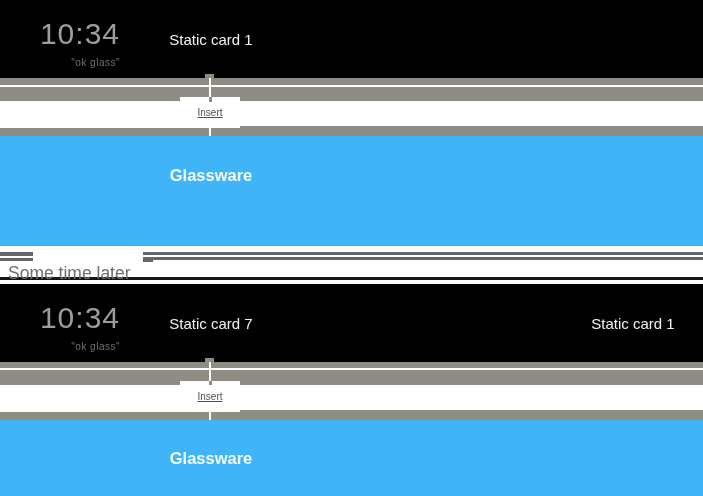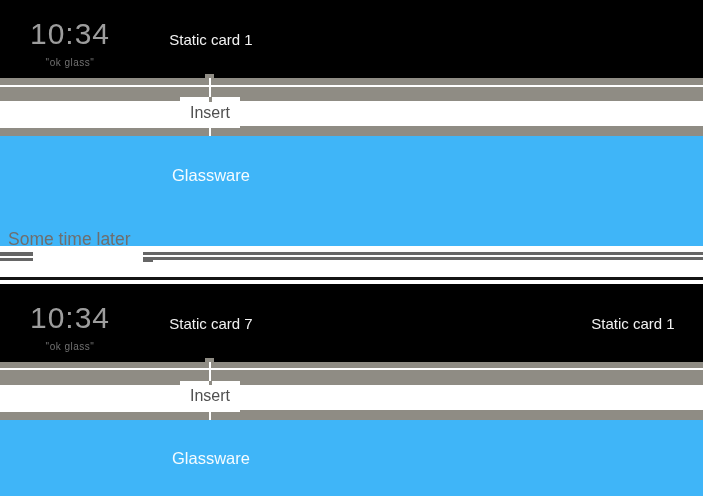--- a/index.html
+++ b/index.html
@@ -2,32 +2,32 @@
 <html style="--card_black: #000000; --bar_gray: #8f8c84; --glassware_blue: #3fb5f8; --clock_time_gray: #9d9d9d; --clock_hint_gray: #717171; --card_label_white: #f2f2f2; --insert_text_gray: #4f4f4f; --separator_text_gray: #6e6e6e; --separator_line_gray: #666666; --timeline_edge_black: #141414; --background_white: #ffffff;"><head>
 <meta charset="utf-8">
 <style>
   html,body{margin:0;padding:0;background:#fff;}
   .stage{
     position:relative;width:703px;height:496px;overflow:hidden;
     background:var(--background_white,#fff);
     font-family:"Liberation Sans", sans-serif;
   }
   .blackcard{position:absolute;left:0;width:703px;height:78px;background:var(--card_black,#000);}
-  .clock{position:absolute;left:20px;width:100px;text-align:center;}
+  .clock{position:absolute;left:20px;width:100px;text-align:right;}
   .clock-time{font-size:30px;font-weight:200;letter-spacing:1px;line-height:1;color:var(--clock_time_gray,#9d9d9d);}
   .clock-hint{font-size:10px;letter-spacing:.5px;margin-top:8px;color:var(--clock_hint_gray,#717171);}
   .card-label{position:absolute;text-align:center;font-size:15px;color:var(--card_label_white,#f2f2f2);}
   .bar{position:absolute;background:var(--bar_gray,#8f8c84);}
   .notch{position:absolute;background:var(--background_white,#fff);}
   .insert-box{position:absolute;left:180px;width:60px;height:31px;background:var(--background_white,#fff);
     display:flex;align-items:center;justify-content:center;z-index:1;}
-  .insert-text{font-size:16px;color:var(--insert_text_gray,#4f4f4f);}
+  .insert-text{font-size:10px;color:var(--insert_text_gray,#4f4f4f);text-decoration:underline;}
   .box-tick{z-index:2;}
   .blue-card{position:absolute;left:0;width:703px;height:110px;background:var(--glassware_blue,#3fb5f8);}
-  .glass-label{position:absolute;left:0;width:422px;text-align:center;font-size:16.5px;color:#f5fcff;}
+  .glass-label{position:absolute;left:0;width:422px;text-align:center;font-size:16.5px;color:#f5fcff;font-weight:bold;}
   .sep-text{position:absolute;left:8px;font-size:17.5px;color:var(--separator_text_gray,#6e6e6e);z-index:2;}
   .sep-line{position:absolute;background:var(--separator_line_gray,#666);}
   .stub{z-index:3;}
   .edge-line{position:absolute;left:0;width:703px;height:3px;background:var(--timeline_edge_black,#141414);}
 </style>
 </head>
 <body>
 
 <div class="stage">
 
@@ -49,21 +49,21 @@
     <span class="insert-text">Insert</span>
   </div>
   <div class="bar box-tick" style="left:208.5px;top:97px;width:3px;height:4.5px;"></div>
 
   <div class="bar" style="left:0;top:128px;width:208.5px;height:8px;"></div>
   <div class="bar" style="left:211px;top:126px;width:492px;height:10px;"></div>
 
   <div class="blue-card" style="top:136px;"></div>
   <div class="glass-label" style="top:165.5px;">Glassware</div>
 
-  <div class="sep-text" style="top:229px;">Some time later</div>
+  <div class="sep-text" style="top:263px;">Some time later</div>
   <div class="sep-line stub" style="left:0;top:252px;width:33px;height:3.5px;"></div>
   <div class="sep-line stub" style="left:0;top:257.5px;width:33px;height:3.5px;"></div>
   <div class="sep-line" style="left:143px;top:252px;width:560px;height:3px;"></div>
   <div class="sep-line" style="left:143px;top:256.5px;width:560px;height:3px;"></div>
   <div class="sep-line" style="left:143px;top:259.5px;width:10px;height:2.5px;"></div>
   <div class="edge-line" style="top:277px;"></div>
 
   <div class="blackcard" style="top:283.5px;">
     <div class="clock" style="top:19px;">
       <div class="clock-time">10:34</div>

